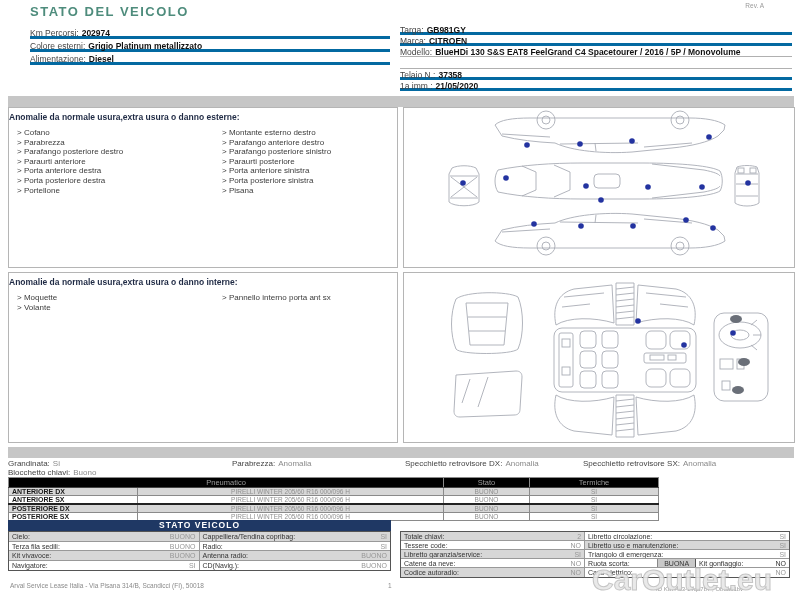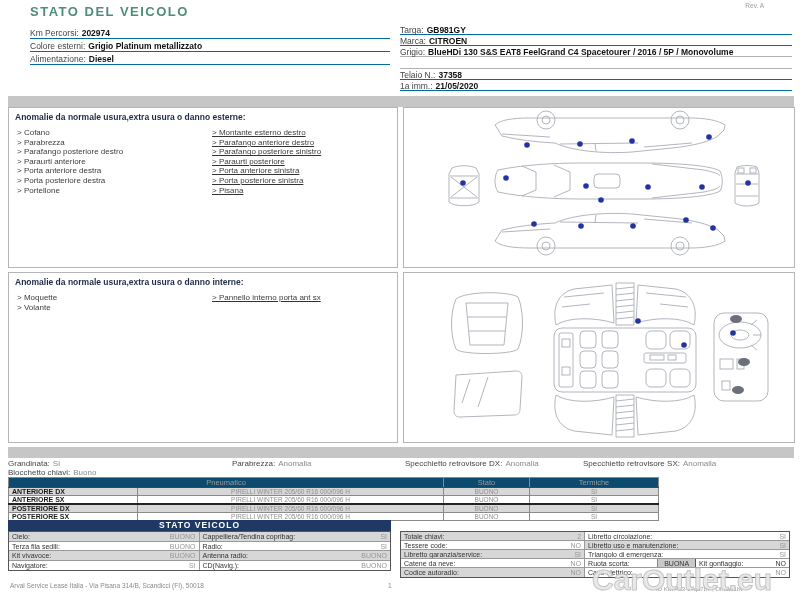--- a/index.html
+++ b/index.html
@@ -8,59 +8,59 @@
     position: relative; width: 800px; height: 600px; background:#fff;
     font-family: "Liberation Sans", sans-serif; overflow: hidden; color:#333;
   }
   .abs { position: absolute; }
 
   
   .title { left:30px; top:4px; font-size:13px; font-weight:bold; color:#4e8c7c; letter-spacing:1.5px; }
   .rev { right:36px; top:2px; font-size:6.5px; color:#999; }
   .hfields-left { left:30px; top:26px; width:360px; }
   .hfields-right { left:400px; top:24px; width:392px; }
-  .hrow { border-bottom:1px solid #0369a1; font-size:8.5px; height:13px; padding-top:2px; color:#444; }
+  .hrow { border-bottom:3px solid #0369a1; font-size:8.5px; height:13px; padding-top:2px; color:#444; }
   .hfields-right .hrow { height:11px; padding-top:1px; }
   .hrow b { color:#111; margin-left:3px; }
   .hrow.wrap2 {
     height:23px; border-bottom:none; line-height:11.5px;
     background-image: repeating-linear-gradient(to bottom, transparent 0, transparent 10.5px, #b0b0b0 10.5px, #b0b0b0 11.5px);
   }
 
   .band { left:8px; width:786px; height:11px; background:#c6c6c6; }
   .band1 { top:96px; } .band2 { top:447px; }
 
   
   .panel { border:1px solid #b5b5b5; background:#fff; }
   .box-ext { left:8px; top:107px; width:390px; height:161px; }
   .box-car { left:403px; top:107px; width:392px; height:161px; }
   .box-int { left:8px; top:272px; width:390px; height:171px; }
   .box-interior { left:403px; top:272px; width:392px; height:171px; }
-  .ptitle { margin:4px 6px 3px 6px; font-size:8.5px; font-weight:bold; color:#1f2a44; }
+  .ptitle { margin:4px 6px 3px 0; font-size:8.5px; font-weight:bold; color:#1f2a44; }
   .alist { position:absolute; top:20px; }
-  .alist.c1 { left:8px; } .alist.c2 { left:203px;text-decoration:underline; }
+  .alist.c1 { left:8px; } .alist.c2 { left:213px; }
   .aitem { font-size:8px; line-height:9.6px; color:#3c3c3c; white-space:nowrap; }
   .aitem::before { content:"> "; }
 
   svg { display:block; }
   .diag path, .diag rect, .diag circle, .diag ellipse, .diag line, .diag polyline {
     stroke:#a9adb5; fill:none; stroke-width:0.9;
   }
   .diag .blob { fill:#6a6f78; stroke:none; }
 
   
   .stat { font-size:8px; white-space:nowrap; color:#444; }
   .stat i { font-style:normal; color:#8a8a8a; margin-left:3px; }
 
   
   .tires { left:8px; top:477px; width:650px; border-collapse:collapse; table-layout:fixed; }
   .cerchi { left:667px; top:477px; width:128px; border-collapse:collapse; table-layout:fixed; }
   .tires, .cerchi { border:1px solid #444; }
   .tires td, .tires th, .cerchi td, .cerchi th { border:1px solid #8a8a8a; overflow:hidden; white-space:nowrap; }
-  .tires th, .cerchi th { height:10px; font-size:7.5px; font-weight:normal; color:#9a9a9a; background:#0c4a6e; border-bottom:1px solid #444; }
+  .tires th, .cerchi th { height:10px; font-size:7.5px; font-weight:normal; color:#9a9a9a; background:#000000; border-bottom:1px solid #444; }
   .tires td, .cerchi td { height:8px; font-size:6.5px; color:#8f8f8f; text-align:center; }
   td.pos { text-align:left; font-weight:bold; color:#1a1a1a; font-size:7px; padding-left:3px; }
   tr.alt td { background:#d7d7d7; }
   tr.thick td { border-top:2px solid #222; }
 
   
   .bar { height:11px; background:#1f3864; color:#fff; font-size:8.5px; font-weight:bold;
          text-align:center; letter-spacing:1px; line-height:11px; }
   .si-bar { left:8px; top:520px; width:383px; }
   .doc-bar { left:400px; top:520px; width:390px;margin-top:23px; }
@@ -99,21 +99,21 @@
 
   <div class="abs hfields-left">
     <div class="hrow"><span>Km Percorsi:</span><b>202974</b></div>
     <div class="hrow"><span>Colore esterni:</span><b>Grigio Platinum metallizzato</b></div>
     <div class="hrow"><span>Alimentazione:</span><b>Diesel</b></div>
   </div>
 
   <div class="abs hfields-right">
     <div class="hrow"><span>Targa:</span><b>GB981GY</b></div>
     <div class="hrow"><span>Marca:</span><b>CITROEN</b></div>
-    <div class="hrow wrap2"><span>Grigio:</span><b>BlueHDi 130 S&amp;S EAT8 FeelGrand C4 Spacetourer / 2016 / 5P / Monovolume</b></div>
+    <div class="hrow wrap2"><span>Modello:</span><b>BlueHDi 130 S&amp;S EAT8 FeelGrand C4 Spacetourer / 2016 / 5P / Monovolume</b></div>
     <div class="hrow"><span>Telaio N.:</span><b>37358</b></div>
     <div class="hrow"><span>1a imm.:</span><b>21/05/2020</b></div>
   </div>
 
   <div class="abs band band1"></div>
   <div class="abs band band2"></div>
 
   <div class="abs panel box-ext">
     <div class="ptitle">Anomalie da normale usura,extra usura o danno esterne:</div>
     <div class="alist c1">

